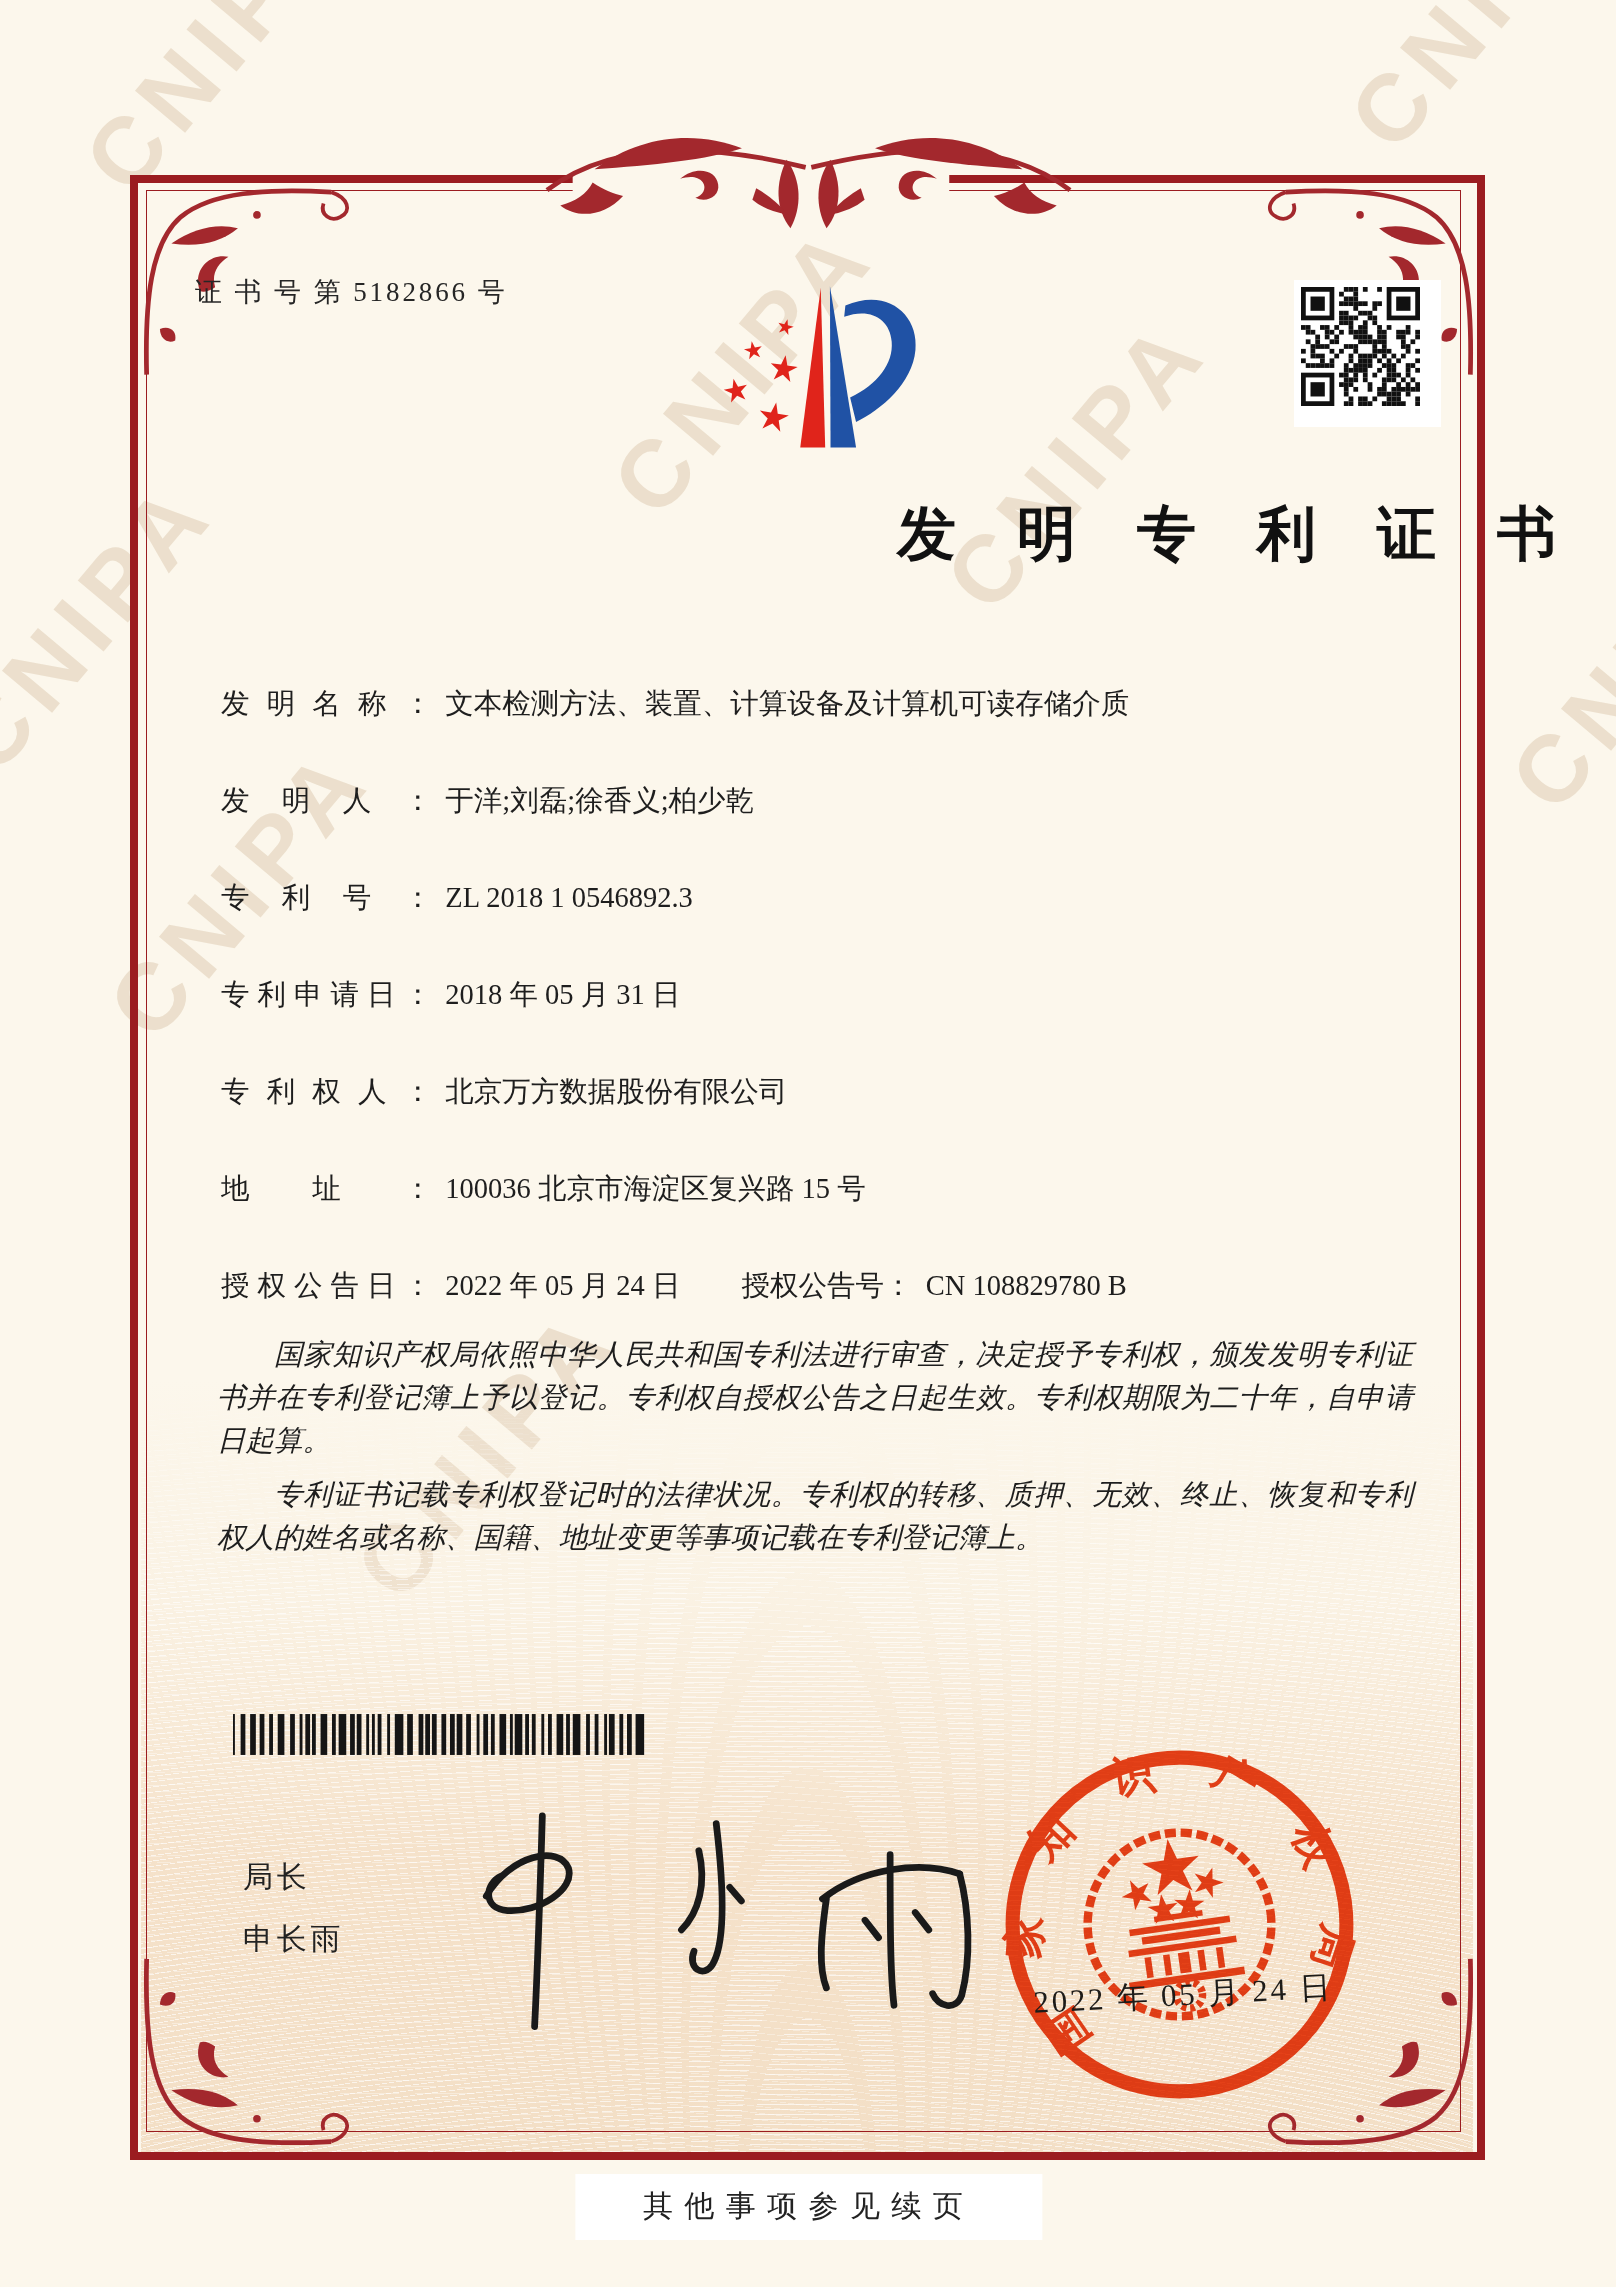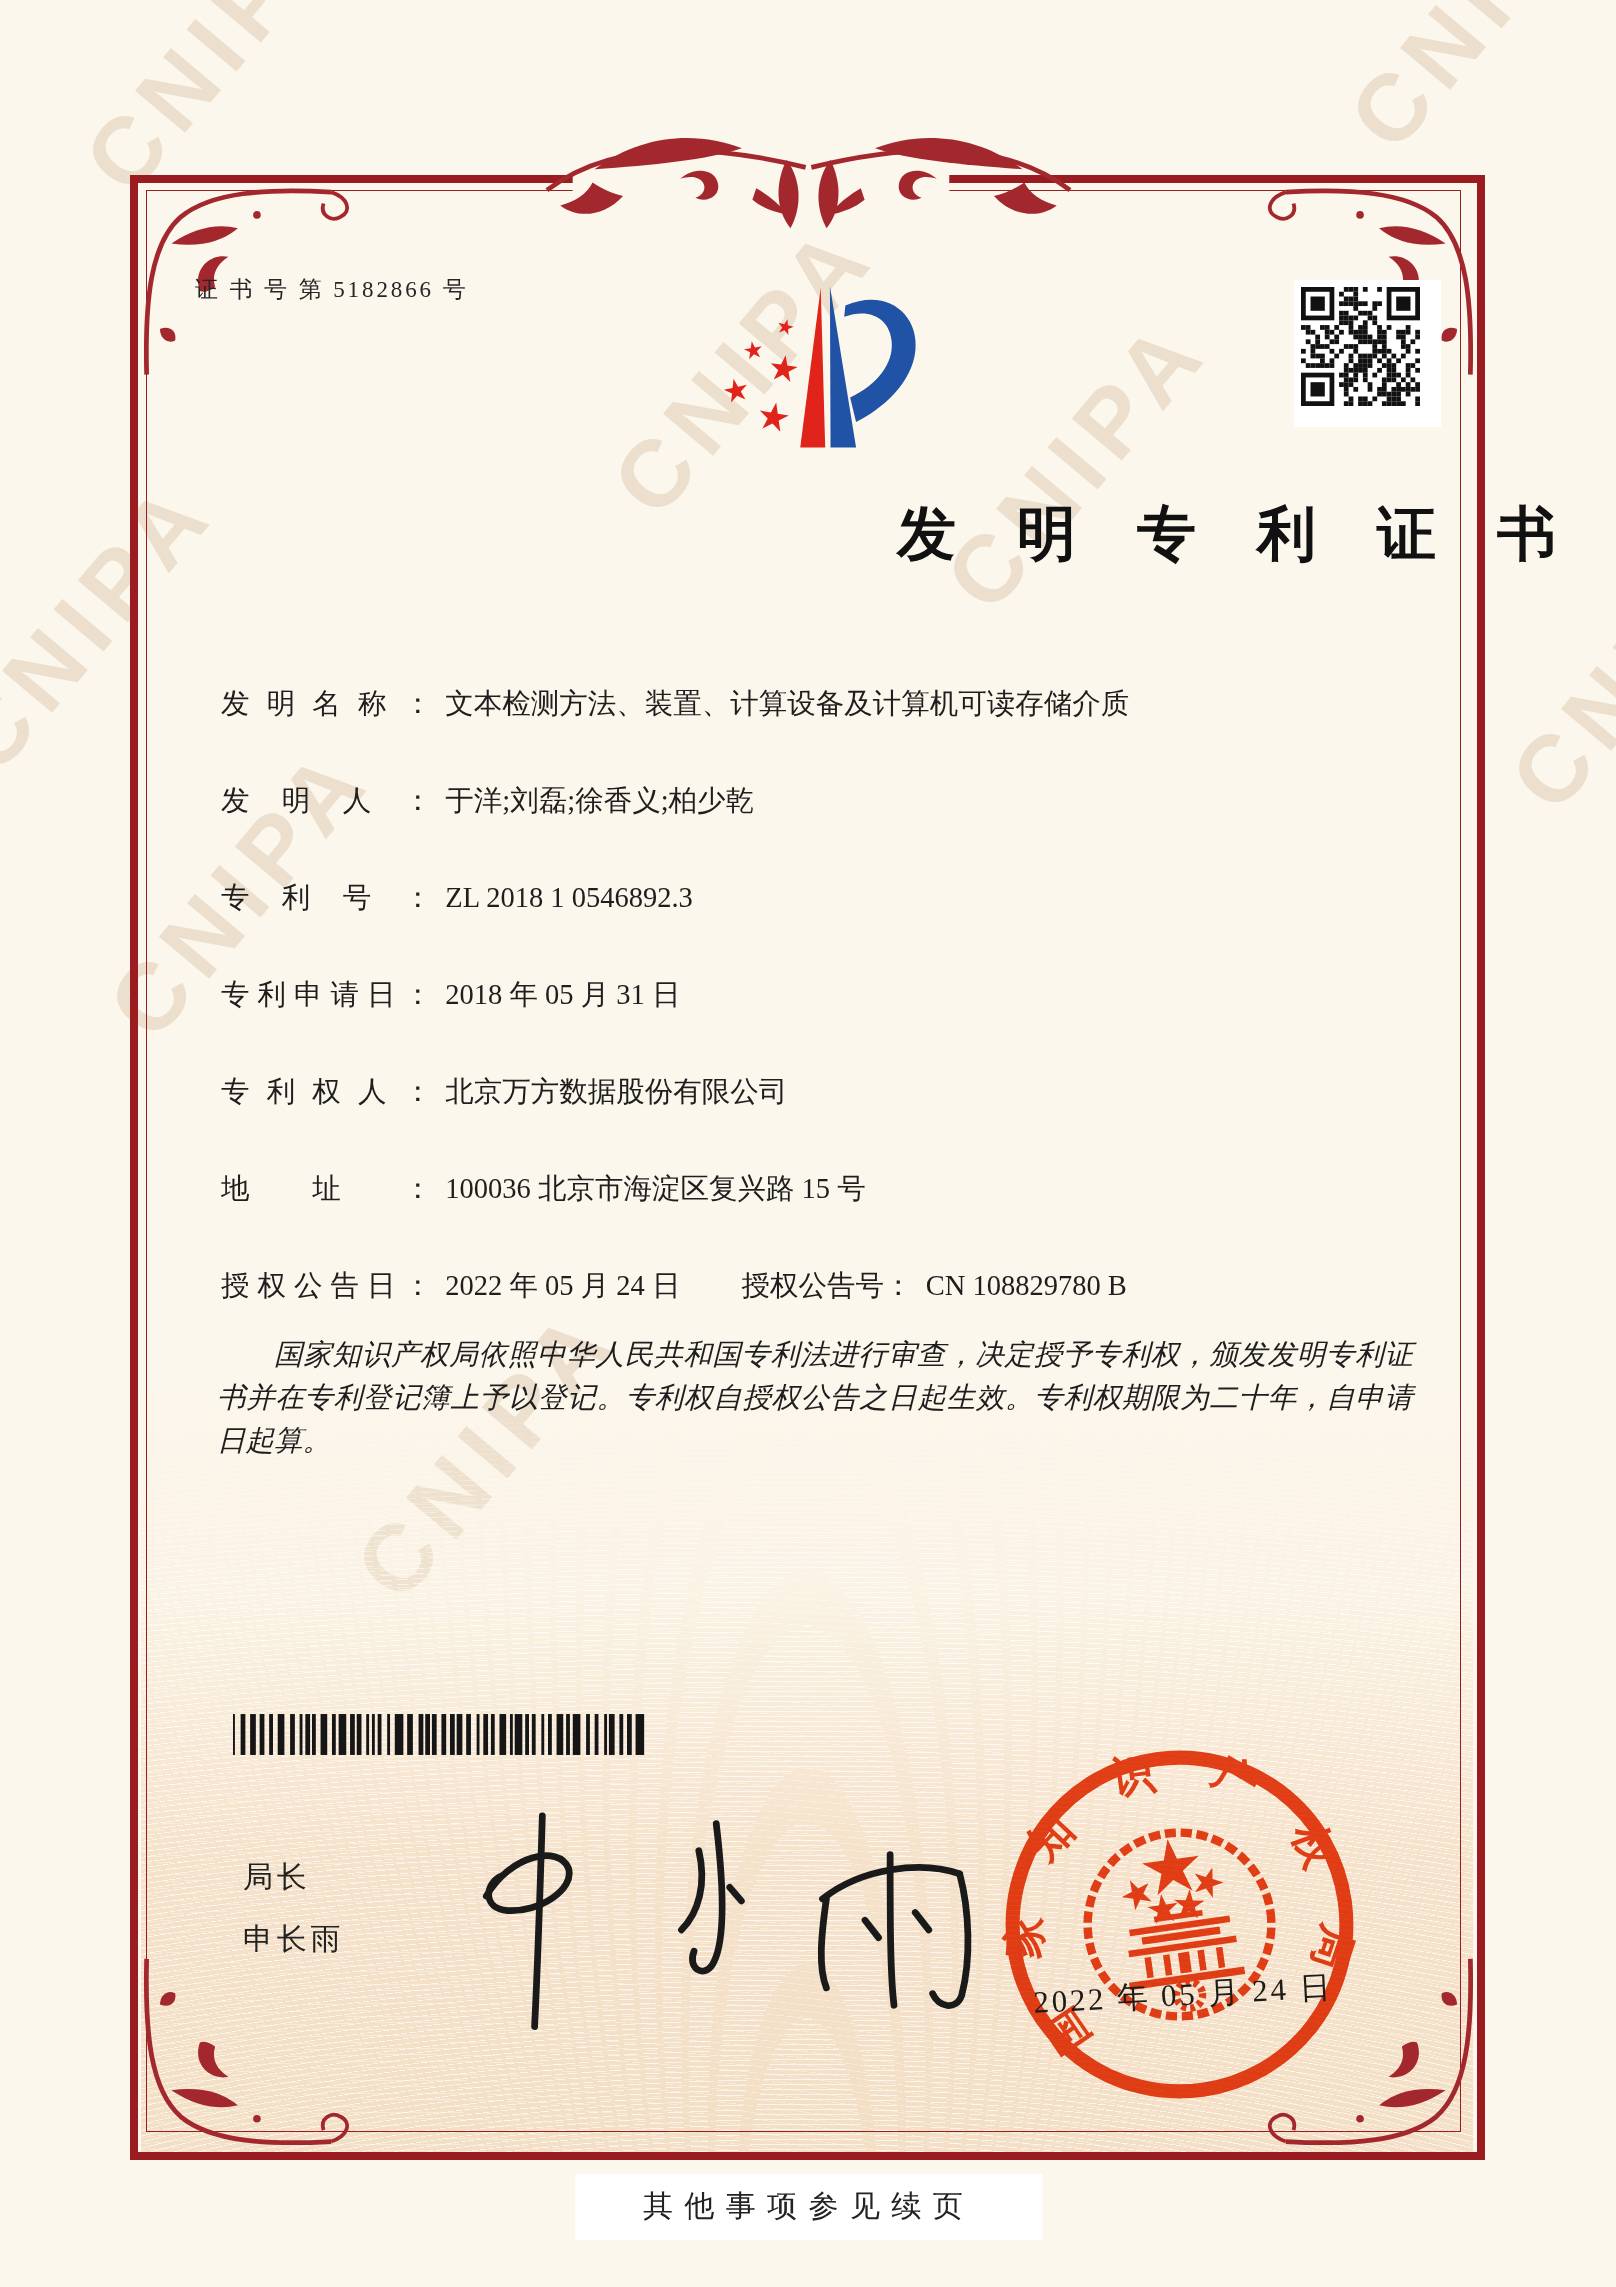--- a/index.html
+++ b/index.html
@@ -24,21 +24,21 @@
 
   
   .border-outer{position:absolute;left:130px;top:175px;width:1339px;height:1969px;
       border:8.6px solid #9b1c20;z-index:3;}
   .border-inner{position:absolute;left:146px;top:190px;width:1313px;height:1940px;
       border:1.9px solid #9b1c20;z-index:3;}
 
   .ornaments{position:absolute;left:0;top:0;z-index:4;pointer-events:none;}
 
   
-  .cert-no{position:absolute;left:195px;top:274px;font-size:23px;letter-spacing:2.9px;z-index:5;color:#262626;}
+  .cert-no{position:absolute;left:195px;top:274px;font-size:27px;letter-spacing:2.9px;z-index:5;color:#262626;}
   .logo{position:absolute;left:691px;top:255px;width:285px;height:205px;z-index:5;}
   .qr{position:absolute;left:1294px;top:280px;width:134px;height:134px;background:#fff;padding:6.7px;z-index:5;}
   .title{position:absolute;left:0;top:495px;width:1617px;text-align:right;z-index:5;
       font-size:59px;font-weight:bold;letter-spacing:61px;padding-left:61px;box-sizing:border-box;color:#111;}
 
   
   .fields{position:absolute;left:221px;top:683px;width:1208px;z-index:5;}
   .frow{margin-bottom:55px;line-height:42px;font-size:28.5px;height:42px;white-space:nowrap;}
   .flabel{display:inline-block;width:211px;text-align:justify;text-align-last:justify;vertical-align:top;}
   .flabel2{width:auto;text-align-last:auto;margin-left:61px;}
@@ -395,20 +395,21 @@
     <div class="frow">
       <span class="flabel">地址：</span><span class="fvalue">100036 北京市海淀区复兴路 15 号</span>
     </div>
     <div class="frow">
       <span class="flabel">授权公告日：</span><span class="fvalue">2022 年 05 月 24 日</span><span class="flabel flabel2">授权公告号：</span><span class="fvalue">CN 108829780 B</span>
     </div>
   </div>
 
   <div class="paras">
     <p>国家知识产权局依照中华人民共和国专利法进行审查，决定授予专利权，颁发发明专利证书并在专利登记簿上予以登记。专利权自授权公告之日起生效。专利权期限为二十年，自申请日起算。</p>
+    <p>专利证书记载专利权登记时的法律状况。专利权的转移、质押、无效、终止、恢复和专利权人的姓名或名称、国籍、地址变更等事项记载在专利登记簿上。</p>
   </div>
 
   <svg id="barcode" class="barcode" width="414" height="41" viewBox="0 0 435 43">
       <rect x="0" y="0" width="2" height="43" fill="#151515"></rect>
       <rect x="8" y="0" width="5" height="43" fill="#151515"></rect>
       <rect x="18" y="0" width="6" height="43" fill="#151515"></rect>
       <rect x="28" y="0" width="5" height="43" fill="#151515"></rect>
       <rect x="38" y="0" width="4" height="43" fill="#151515"></rect>
       <rect x="47" y="0" width="7" height="43" fill="#151515"></rect>
       <rect x="60" y="0" width="5" height="43" fill="#151515"></rect>

